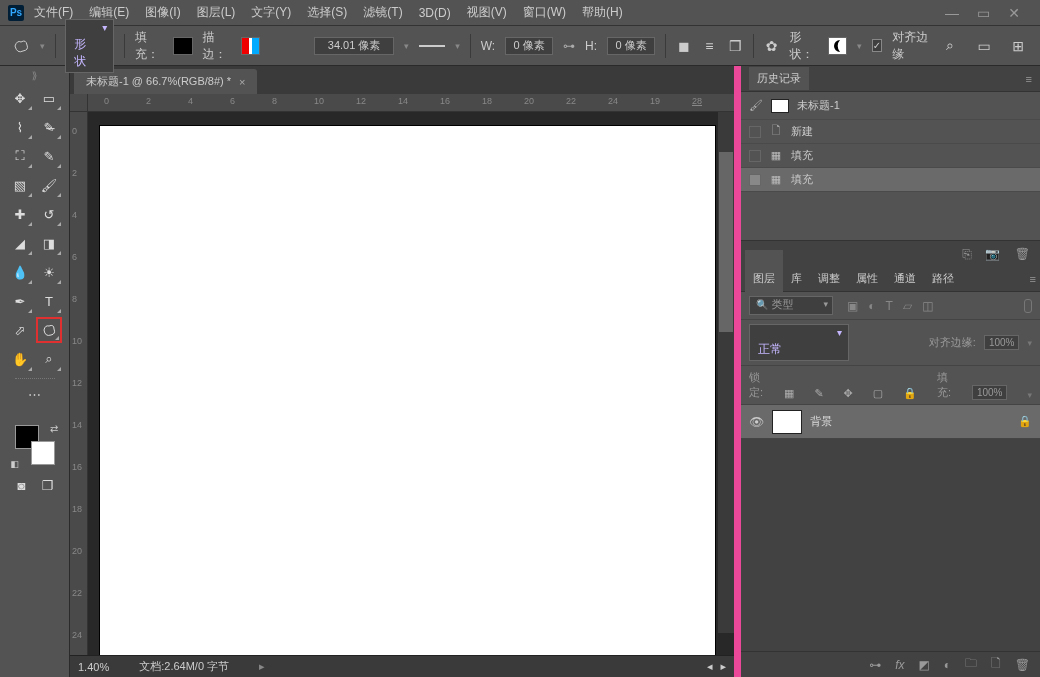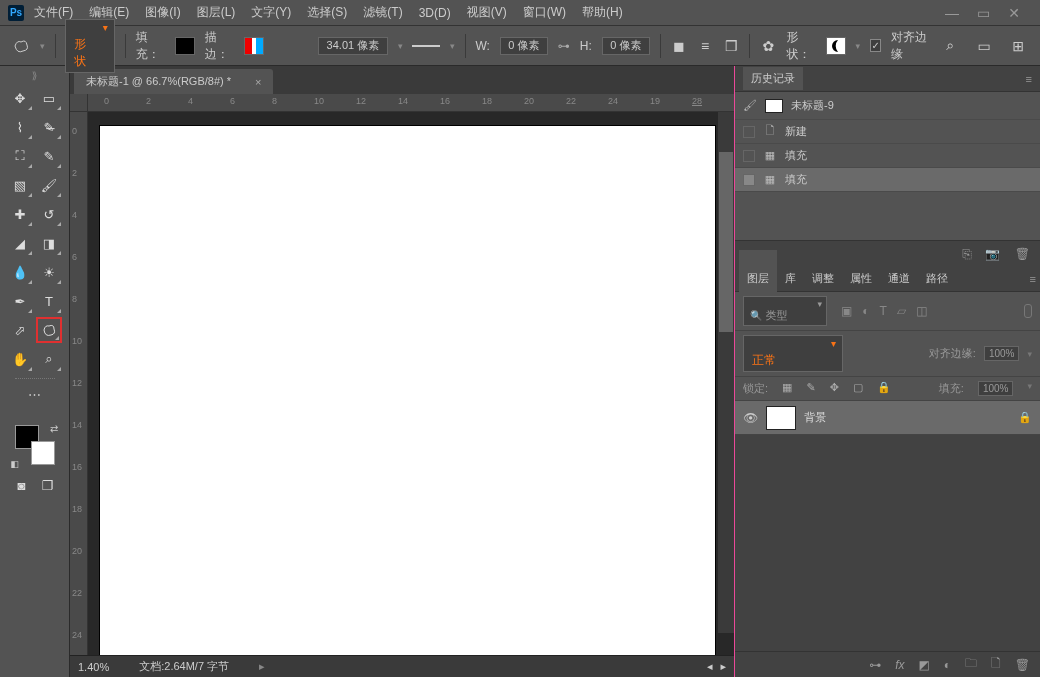--- a/index.html
+++ b/index.html
@@ -4,21 +4,21 @@
 <style>
 *{margin:0;padding:0;box-sizing:border-box;font-family:"Microsoft YaHei",sans-serif;user-select:none}
 body{width:1040px;height:677px;background:#535353;overflow:hidden;color:#ccc;font-size:12px}
 .menubar{height:26px;background:#535353;display:flex;align-items:center;padding:0 8px;gap:4px;border-bottom:1px solid #333}
 .ps-logo{width:16px;height:16px;background:#001e36;color:#31a8ff;font-size:10px;font-weight:bold;display:flex;align-items:center;justify-content:center;border-radius:2px}
 .menu-item{padding:3px 6px;color:#ccc;cursor:default;font-size:12px}
 .win-controls{margin-left:auto;display:flex;gap:18px;padding-right:12px}
 .win-btn{color:#999;font-size:14px;cursor:default}
 .optionbar{height:40px;background:#535353;display:flex;align-items:center;padding:0 12px;gap:10px;border-bottom:1px solid #2a2a2a;font-size:12px}
 .shape-preset{width:20px;height:20px;display:flex;align-items:center;justify-content:center}
-.dropdown{background:#3f3f3f;border:1px solid #666;padding:16px 20px 2px 8px;color:#f97316;position:relative;font-size:12px}
+.dropdown{background:#3f3f3f;border:1px solid #666;padding:16px 20px 2px 8px;color:#c4b5fd;position:relative;font-size:12px}
 .dropdown::after{content:"▾";position:absolute;right:6px;top:2px;font-size:10px}
 .swatch-sm{width:24px;height:18px;border:1px solid #666;display:inline-block}
 .stroke-sw{background:linear-gradient(90deg,#e00 40%,#fff 40% 60%,#0af 60%)}
 .num-input{background:#3f3f3f;border:1px solid #666;color:#ccc;padding:2px 4px;width:48px;font-size:11px;text-align:center}
 .chk{width:13px;height:13px;background:#3f3f3f;border:1px solid #888;display:inline-flex;align-items:center;justify-content:center;font-size:10px;color:#ccc}
 .sep{width:1px;height:24px;background:#3a3a3a}
 .opt-ico{width:20px;height:20px;display:flex;align-items:center;justify-content:center;color:#ccc;font-size:14px}
 .right-icons{margin-left:auto;display:flex;gap:14px;align-items:center}
 .workspace{display:flex;height:611px}
 .toolbox{width:70px;background:#535353;border-right:1px solid #2a2a2a;display:flex;flex-direction:column;align-items:center;padding-top:4px}
@@ -30,52 +30,52 @@
 .tool.no-tri::after{display:none}
 .colors{margin-top:18px;position:relative;width:40px;height:40px}
 .fg{width:24px;height:24px;background:#000;border:1px solid #999;position:absolute;top:0;left:0}
 .bg{width:24px;height:24px;background:#fff;border:1px solid #999;position:absolute;bottom:0;right:0}
 .swap-ico{position:absolute;top:-2px;right:-4px;font-size:10px;color:#ccc}
 .def-ico{position:absolute;bottom:-4px;left:-4px;font-size:9px;color:#ccc}
 .mode-row{margin-top:10px;display:flex;gap:6px}
 .mode-row .tool{width:20px;height:20px}
 .doc-area{flex:1;background:#282828;display:flex;flex-direction:column}
 .tabbar{height:28px;background:#3a3a3a;display:flex;align-items:flex-end;padding-left:4px}
-.doc-tab{background:#535353;padding:5px 12px;font-size:11px;color:#ccc;display:flex;align-items:center;gap:24px;border-top-left-radius:3px;border-top-right-radius:3px}
+.doc-tab{background:#535353;padding:5px 12px;font-size:11px;color:#ccc;display:flex;align-items:center;gap:8px;border-top-left-radius:3px;border-top-right-radius:3px}
 .close-x{color:#aaa;font-size:11px}
 .ruler-corner{width:18px;height:18px;background:#4a4a4a;border-right:1px solid #333;border-bottom:1px solid #333;position:absolute;left:0;top:0}
 .canvas-wrap{flex:1;position:relative;background:#282828;overflow:hidden}
 .hruler{height:18px;background:#4a4a4a;border-bottom:1px solid #333;margin-left:18px;position:relative;color:#888;font-size:9px;overflow:hidden}
 .hruler span{position:absolute;top:2px}
 .vruler{width:18px;background:#4a4a4a;border-right:1px solid #333;float:left;height:600px;position:relative;color:#888;font-size:9px}
 .vruler span{position:absolute;left:2px}
 .canvas{position:absolute;left:30px;top:32px;width:615px;height:590px;background:#fff;box-shadow:0 0 0 1px #000}
 .scroll-v{position:absolute;right:0;top:18px;bottom:22px;width:16px;background:#3a3a3a}
 .scroll-v .thumb{background:#666;width:14px;margin:1px;height:180px;margin-top:40px}
 .statusbar{height:22px;background:#3a3a3a;display:flex;align-items:center;padding:0 8px;gap:30px;font-size:11px;color:#ccc;border-top:1px solid #222}
 .status-arrows{margin-left:auto;display:flex;gap:8px}
-.panels{width:306px;background:#535353;display:flex;flex-direction:column;border-left:1px solid #ec4899}
+.panels{width:306px;background:#535353;display:flex;flex-direction:column;border-left:7px solid #ec4899}
 .panel-head{height:26px;display:flex;align-items:center;padding:0 8px;background:#424242;border-bottom:1px solid #333}
 .panel-tab{padding:4px 8px;color:#ccc;font-size:11px}
 .panel-tab.active{background:#535353}
 .panel-menu-ico{margin-left:auto;color:#999;font-size:11px}
 .hist-row{height:24px;display:flex;align-items:center;padding:0 8px;gap:8px;font-size:11px;color:#ccc;border-bottom:1px solid #4a4a4a}
 .hist-row.sel{background:#6a6a6a}
 .hist-row.doc{height:28px}
 .hist-thumb{width:18px;height:14px;background:#fff;border:1px solid #222}
 .hist-ico{width:14px;height:14px;color:#bbb;font-size:11px;display:flex;align-items:center;justify-content:center}
 .hist-slot{width:12px;height:12px;border:1px solid #666}
 .panel-foot{height:26px;display:flex;align-items:center;justify-content:flex-end;gap:14px;padding:0 10px;background:#424242;border-top:1px solid #333;color:#999;font-size:12px}
 .layers-opts{display:flex;align-items:center;padding:4px 8px;gap:8px;font-size:11px;color:#999;border-bottom:1px solid #444}
-.filter-drop{background:#3f3f3f;border:1px solid #666;padding:11px 14px 2px 6px;flex:0 0 84px;font-size:11px;position:relative}
+.filter-drop{background:#3f3f3f;border:1px solid #666;padding:0 14px 2px 6px;flex:0 0 84px;font-size:11px;position:relative}
 .filter-drop::before{content:"🔍";font-size:10px;margin-right:3px;color:#aaa}
 .filter-drop::after{content:"▾";position:absolute;right:4px;top:2px;font-size:9px}
 .filter-icons{display:flex;gap:10px;margin-left:6px;font-size:12px;color:#888}
 .blend-row{display:flex;align-items:center;padding:4px 8px;gap:8px;font-size:11px;color:#999;border-bottom:1px solid #444}
-.lock-row{display:flex;align-items:flex-start;padding:4px 8px;gap:14px;font-size:11px;color:#999;border-bottom:1px solid #444}
+.lock-row{display:flex;align-items:flex-end;padding:4px 8px;gap:20px;font-size:11px;color:#999;border-bottom:1px solid #444}
 .lock-row .ic{font-size:11px;color:#aaa}
 .layer-row{height:34px;display:flex;align-items:center;padding:0 8px;gap:8px;background:#6a6a6a;font-size:11px;color:#ddd;border-bottom:1px solid #444}
 .eye{font-size:12px;color:#ccc}
 .lthumb{width:30px;height:24px;background:#fff;border:1px solid #222}
 .lock-ico{margin-left:auto;color:#bbb;font-size:11px}
 .layers-fill{flex:1;background:#424242}
 .tabs-multi{height:26px;display:flex;align-items:center;background:#424242;padding:0 4px;border-bottom:1px solid #333;gap:0}
 .tabs-multi .panel-tab{padding:21px 8px}
 .hist-body{flex:0 0 148px;background:#535353;display:flex;flex-direction:column}
 .hist-list{overflow:hidden;flex:1}
@@ -112,21 +112,21 @@
       </svg>
   </div>
     <span style="color:#888;font-size:9px">▾</span>
   <div class="sep"></div>
   <div class="dropdown">形状</div>
   <div class="sep"></div>
   <span>填充：</span>
   <span class="swatch-sm" style="background:#000"></span>
   <span>描边：</span>
   <span class="swatch-sm stroke-sw"></span>
-  <input class="num-input" style="width: 70px; margin-left: 44px;" value="34.01 像素">
+  <input class="num-input" style="width: 80px; margin-left: 44px;" value="34.01 像素">
   <span style="color:#888;font-size:9px">▾</span>
   <span style="width:34px;height:2px;background:#ccc;display:inline-block"></span>
     <span style="color:#888;font-size:9px">▾</span>
   <div class="sep"></div>
   <span>W:</span>
   <input class="num-input" value="0 像素" style="">
   <span style="color:#aaa">⊶</span>
   <span>H:</span>
   <input class="num-input" value="0 像素" style="">
   <div class="sep"></div>
@@ -235,40 +235,40 @@
           <span style="top: 476px;">22</span>
           <span style="top: 518px;">24</span>
         </div>
       <div class="canvas"></div>
       <div class="scroll-v">
           <div class="thumb"></div>
         </div>
     </div>
     <div class="statusbar">
       <span>1.40%</span>
-      <span>文档:2.64M/7 字节</span>
+      <span>文档:2.64M/0 字节</span>
       <span style="color:#888">▸</span>
       <div class="status-arrows">
           <span>◂</span>
           <span>▸</span>
         </div>
     </div>
   </div>
 
   <div class="panels">
     <div class="panel-head">
       <div class="panel-tab active">历史记录</div>
       <span class="panel-menu-ico">≡</span>
     </div>
     <div class="hist-body">
       <div class="hist-list">
         <div class="hist-row doc">
           <span class="hist-ico">🖌</span>
           <span class="hist-thumb"></span>
-          <span>未标题-9</span>
+          <span>未标题-1</span>
         </div>
         <div class="hist-row">
           <span class="hist-slot"></span>
           <span class="hist-ico">🗋</span>
           <span>新建</span>
         </div>
         <div class="hist-row">
           <span class="hist-slot"></span>
           <span class="hist-ico">▦</span>
           <span>填充</span>

